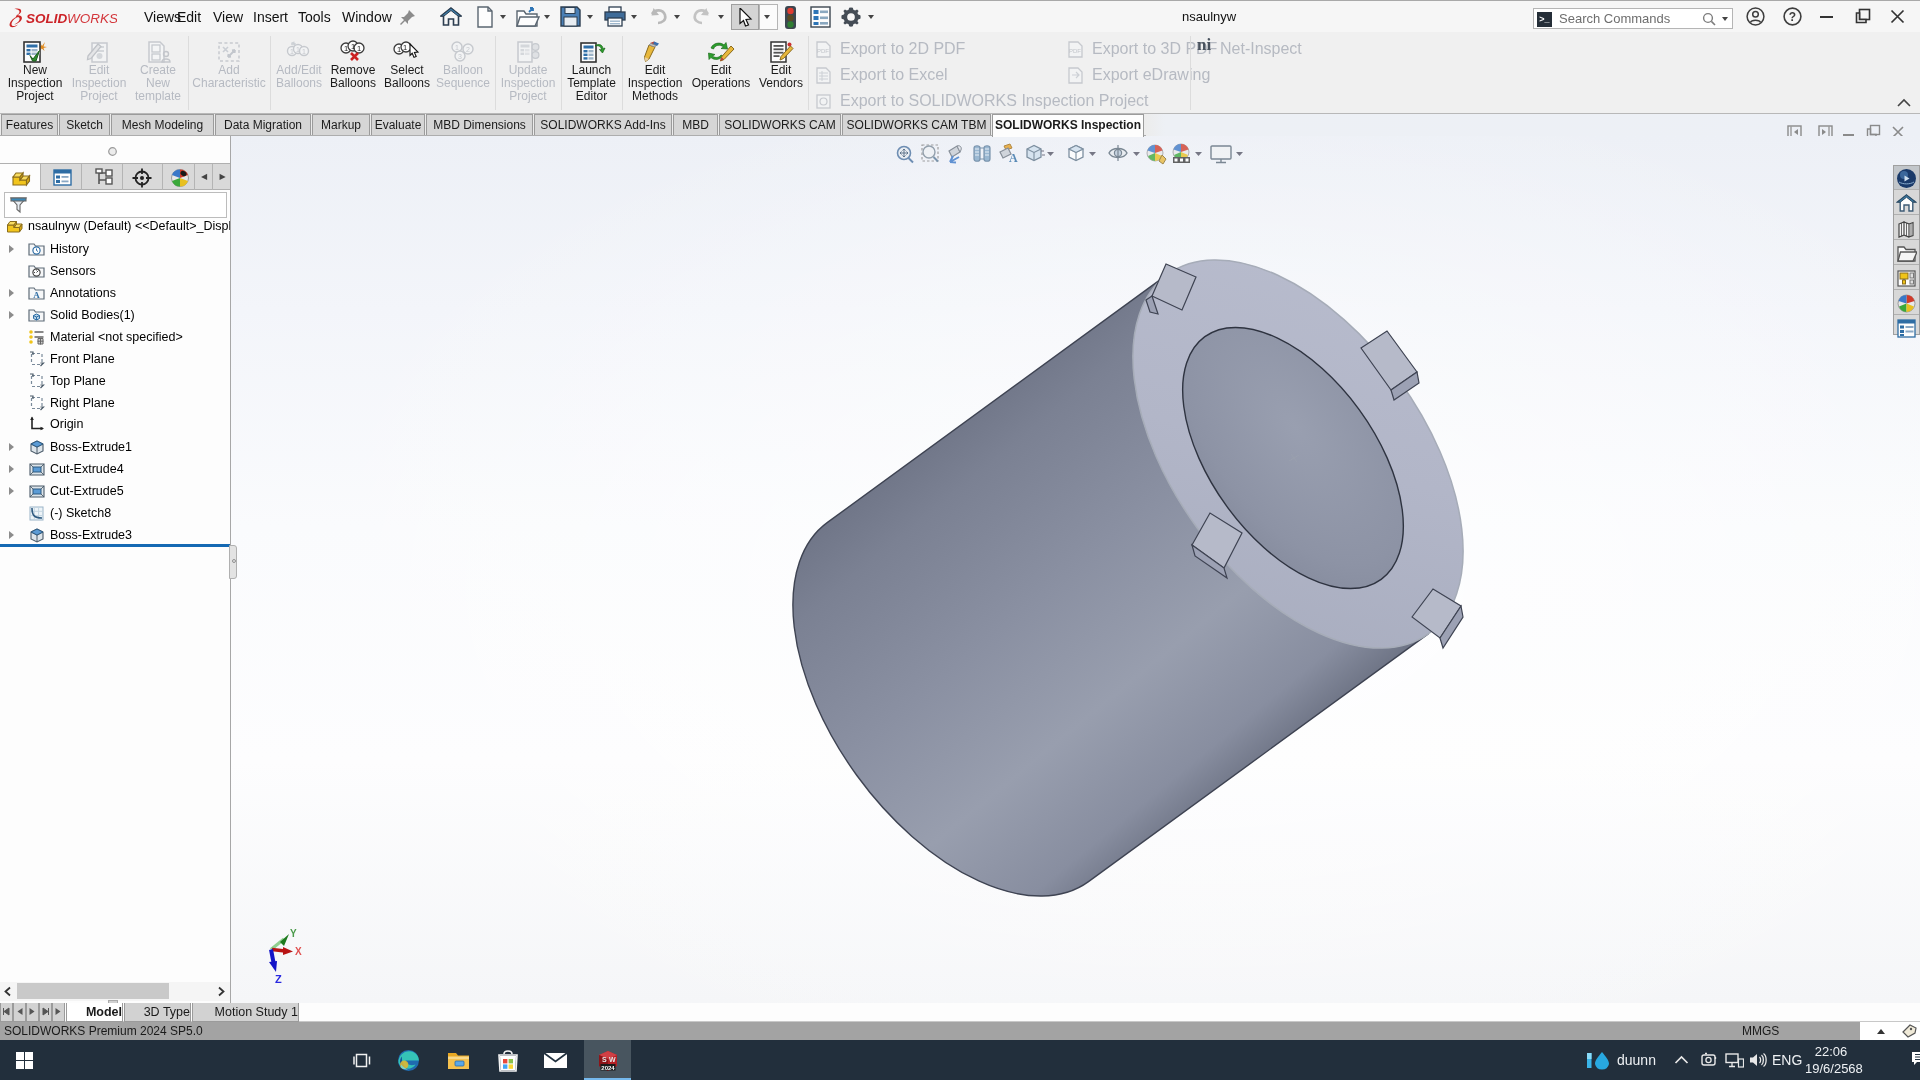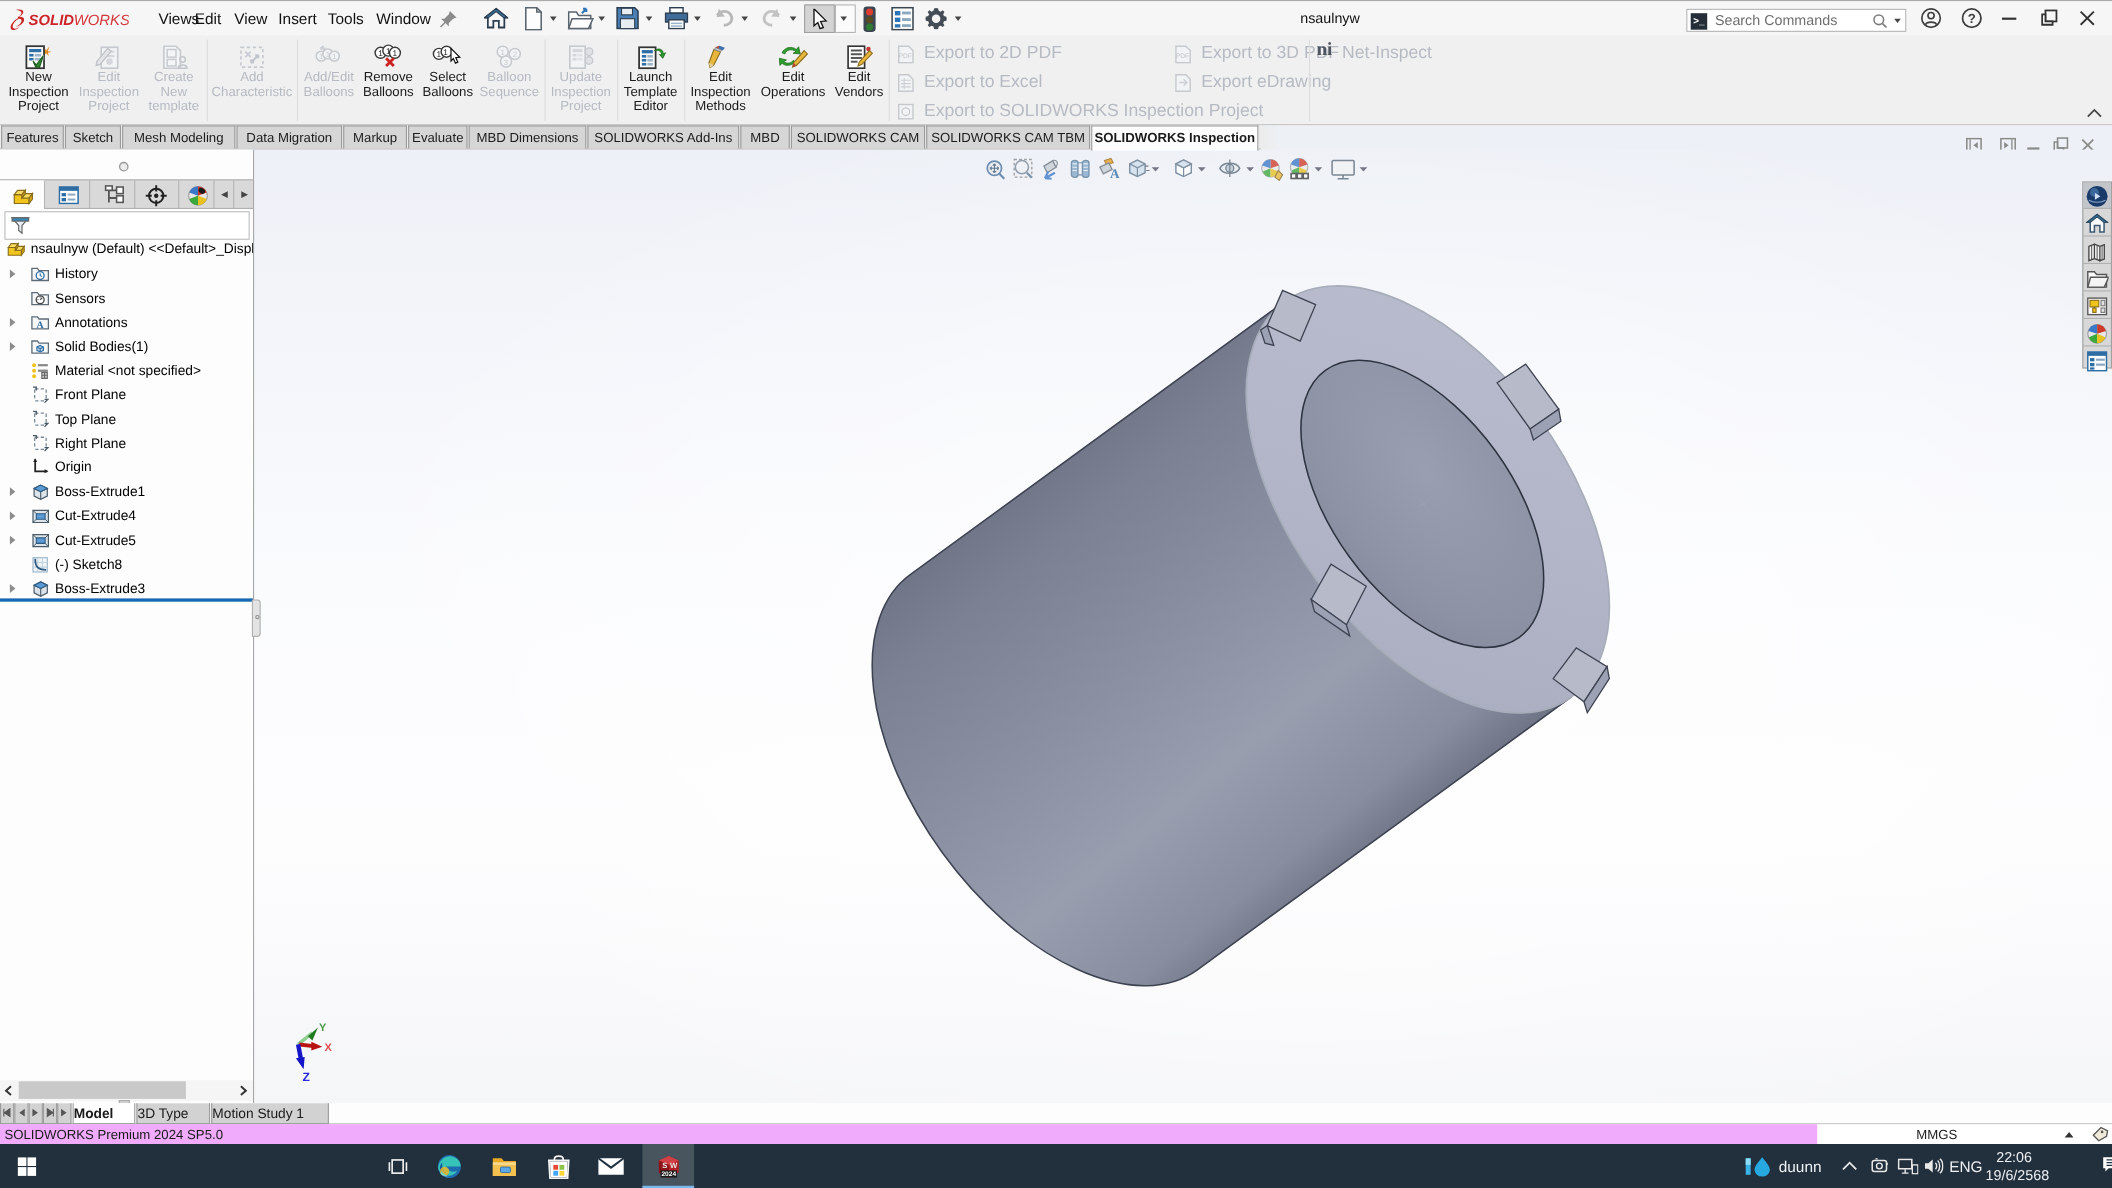--- a/index.html
+++ b/index.html
@@ -34,25 +34,25 @@
 .ptab{position:absolute;top:0;height:26px;border-right:1px solid #b4b4b4}
 .trow{position:absolute;left:0;width:231px;height:22px;font-size:12.5px;color:#000;line-height:22px;white-space:nowrap}
 .tarr{position:absolute;left:9px;top:7px;width:0;height:0;border-top:4px solid transparent;border-bottom:4px solid transparent;border-left:5px solid #8c8c8c}
 .ti{left:28px;top:3px}
 .tt{position:absolute;left:50px}
 
 #tpane{position:absolute;right:0;top:165px;width:27px;height:170px;background:#d8d8d8;border:1px solid #a0a0a0}
 .tpbtn{position:absolute;left:0;width:25px;height:24px;border-bottom:1px solid #b0b0b0}
 
 #mtabs{position:absolute;left:0;top:1003px;width:1920px;height:19px;background:#fdfdfd;border-bottom:1px solid #c8c8c8}
-.mtab{position:absolute;top:0;height:19px;background:#d2d2d2;border:1px solid #9b9b9b;border-top:none;font-size:12.5px;text-align:left;line-height:18px;color:#1a1a1a}
+.mtab{position:absolute;top:0;height:19px;background:#d2d2d2;border:1px solid #9b9b9b;border-top:none;font-size:12.5px;text-align:right;line-height:18px;color:#1a1a1a}
 .mtab.act{background:#fff;font-weight:bold}
 .navb{position:absolute;top:0;width:13px;height:19px;background:#d2d2d2;border:1px solid #9b9b9b;border-top:none;color:#555;font-size:8px;text-align:center;line-height:18px}
 
-#sbar{position:absolute;left:0;top:1022px;width:1652px;height:18px;background:#f0abfc;font-size:12px;color:#1a1a1a}
+#sbar{position:absolute;left:0;top:1022px;width:1860px;height:18px;background:#a3a3a3;font-size:12px;color:#1a1a1a}
 
 #taskbar{position:absolute;left:0;top:1040px;width:1920px;height:40px;background:#222f3c}
 #tsearch{position:absolute;left:46px;top:1px;width:290px;height:38px;background:#f5f5f5;border:1px solid #8a8a8a;color:#4a4a4a;font-size:15px;line-height:37px}
 .tray{position:absolute;color:#eef1f4;font-size:13px}
 </style>
 </head>
 <body>
 
 <div id="titlebar">
   <svg class="ticon" style="left:7px;top:4px" width="110" height="24" viewBox="0 0 110 24">

